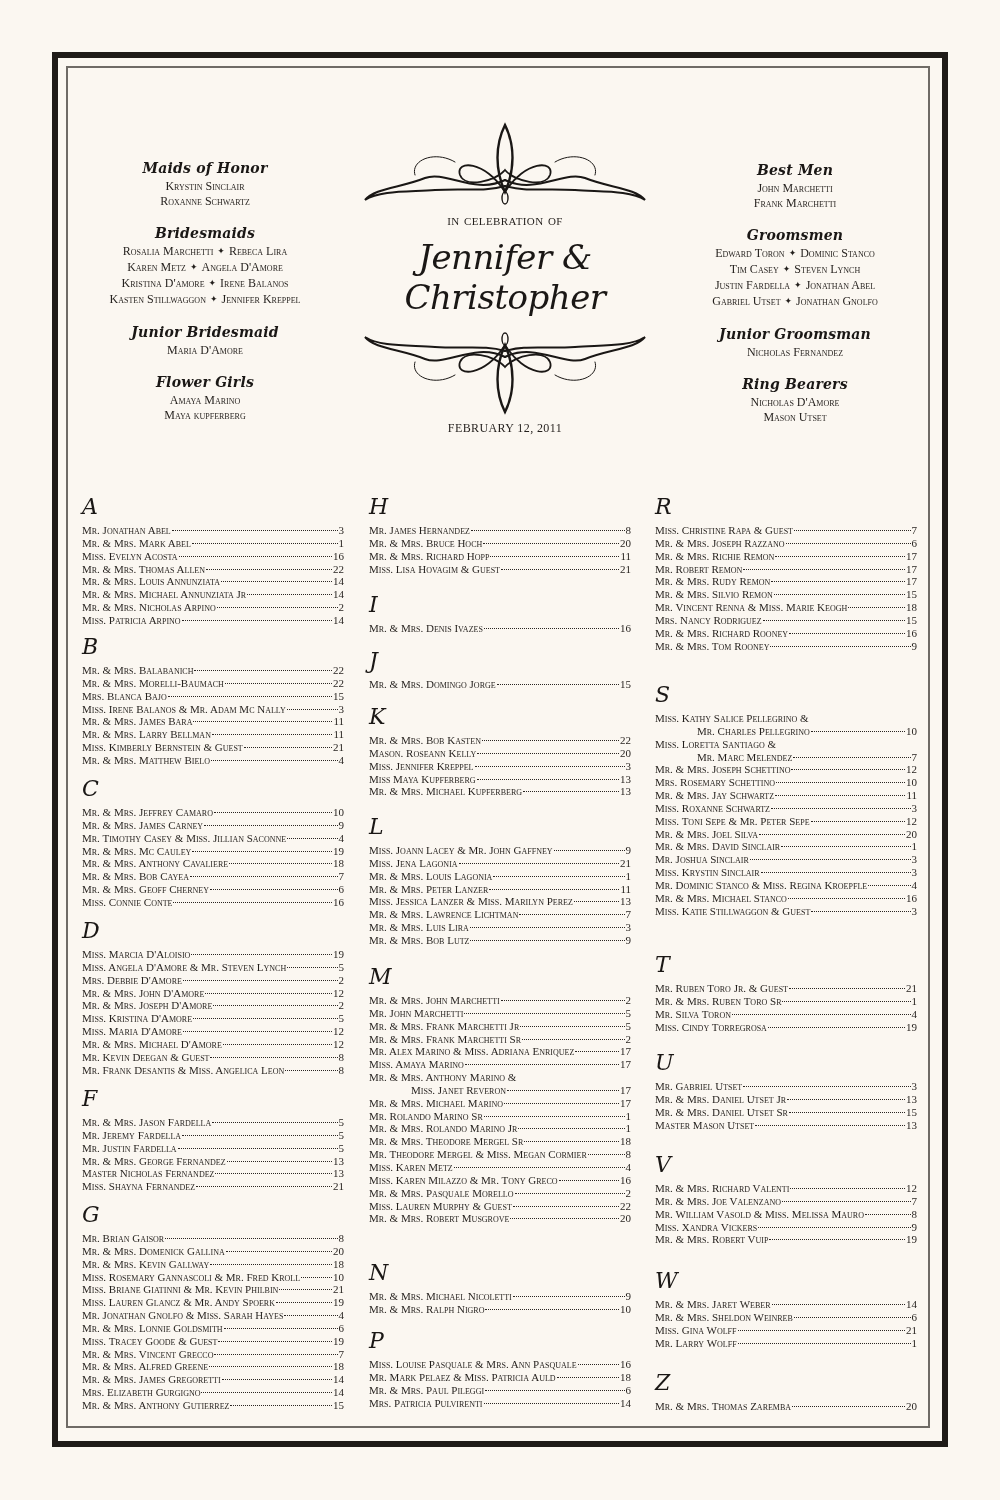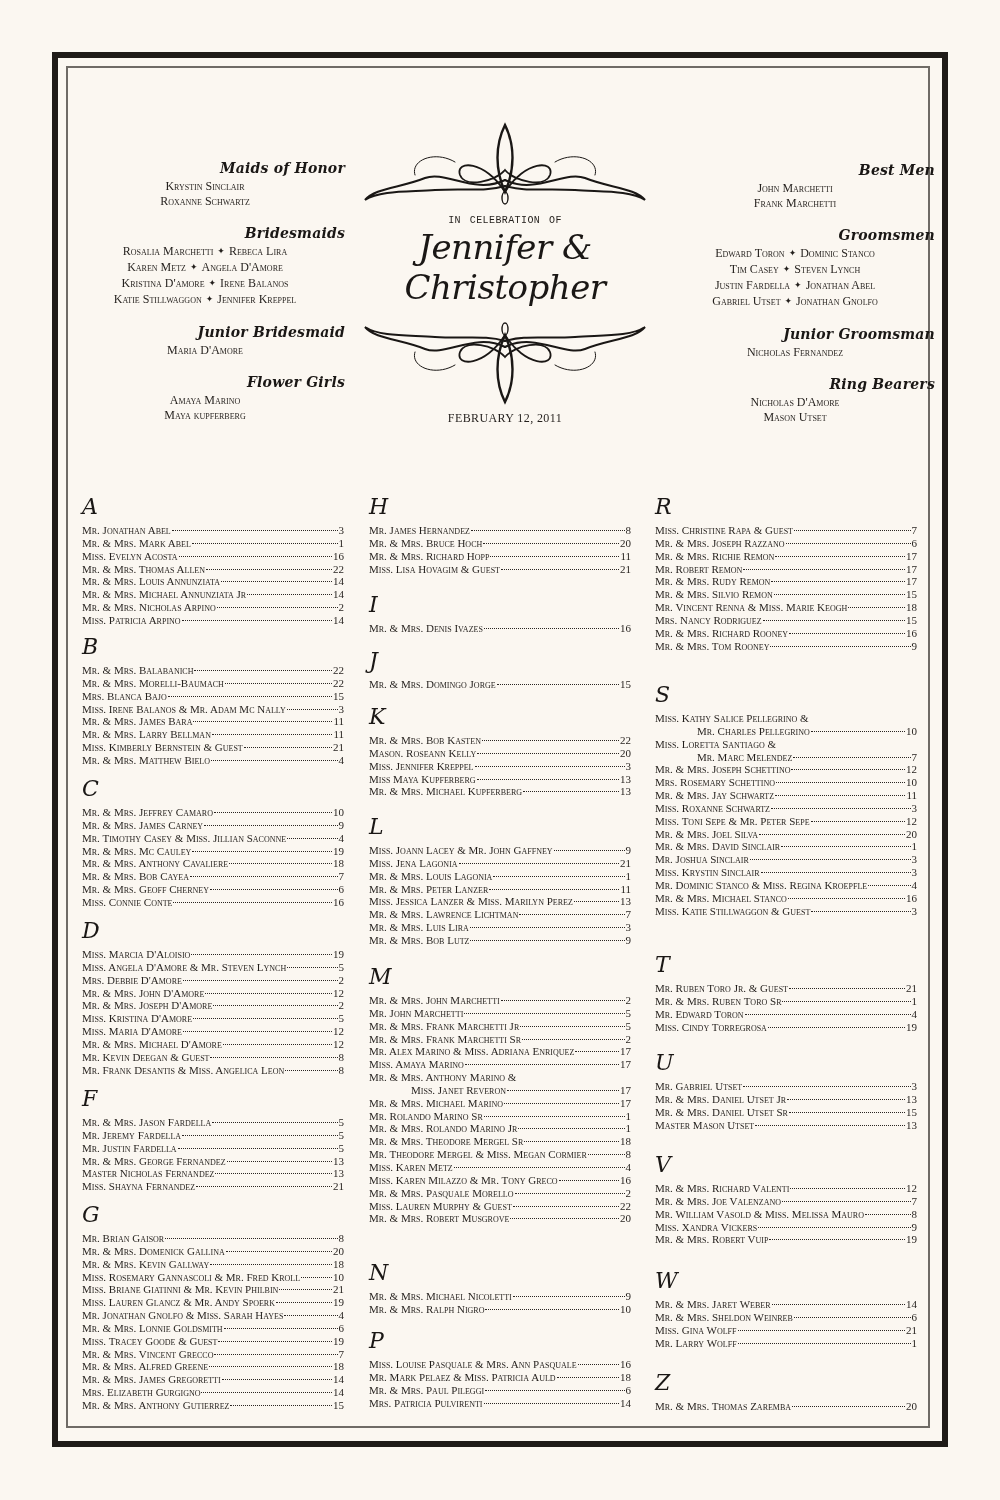--- a/index.html
+++ b/index.html
@@ -14,31 +14,31 @@
   .frame-inner {
     position:absolute; left:66px; top:66px; width:864px; height:1362px;
     border:2px solid #6f6b66; box-sizing:border-box;
   }
   .party {
     position:absolute; text-align:center; width:280px;
   }
   .party .block { margin-bottom:16px; }
   .script {
     font-family: "DejaVu Serif", "Liberation Serif", serif; font-style:italic; font-weight:bold;
-    font-size:14px; letter-spacing:0.2px; margin-bottom:3px; color:#1a1715;text-align:right;
+    font-size:14px; letter-spacing:0.2px; margin-bottom:3px; color:#1a1715;
   }
   .sc { font-variant: small-caps; font-size:12px; line-height:15px; }
   .sep { font-size:9px; margin:0 4px; position:relative; top:-1px; }
 
   .center-block { position:absolute; left:340px; top:120px; width:330px; text-align:center; }
   .flourish { display:block; margin:0 auto; }
-  .celebration { font-variant:small-caps; font-size:14px; letter-spacing:0.4px; margin-top:-4px;font-family:Liberation Mono, monospace; }
+  .celebration { font-variant:small-caps; font-size:16px; letter-spacing:0.4px; margin-top:-4px; }
   .couple {
     font-family:"DejaVu Serif", "Liberation Serif", serif; font-style:italic;
-    font-size:34px; line-height:40px; margin-top:0; color:#1a1715; letter-spacing:-0.5px;
+    font-size:34px; line-height:40px; margin-top:8px; color:#1a1715; letter-spacing:-0.5px;
   }
   .date { font-size:12px; letter-spacing:0.4px; margin-top:4px; }
 
   .col { position:absolute; width:262px; }
   .letter {
     font-family:"DejaVu Serif", "Liberation Serif", serif; font-style:italic;
     font-size:22px; height:22px; line-height:22px; margin-bottom:6px; color:#1a1715;
   }
   .section { position:absolute; left:0; width:262px; }
   .row {
@@ -63,21 +63,21 @@
     <div class="block">
       <div class="script">Maids of Honor</div>
       <div class="sc"><span>Krystin Sinclair</span></div>
       <div class="sc"><span>Roxanne Schwartz</span></div>
     </div>
     <div class="block">
       <div class="script">Bridesmaids</div>
       <div class="sc"><span>Rosalia Marchetti</span><span class="sep">✦</span><span>Rebeca Lira</span></div>
       <div class="sc"><span>Karen Metz</span><span class="sep">✦</span><span>Angela D'Amore</span></div>
       <div class="sc"><span>Kristina D'amore</span><span class="sep">✦</span><span>Irene Balanos</span></div>
-      <div class="sc"><span>Katie Stillwaggon</span><span class="sep">✦</span><span>Jennifer Kreppel</span></div>
+      <div class="sc"><span>Kasten Stillwaggon</span><span class="sep">✦</span><span>Jennifer Kreppel</span></div>
     </div>
     <div class="block">
       <div class="script">Junior Bridesmaid</div>
       <div class="sc"><span>Maria D'Amore</span></div>
     </div>
     <div class="block">
       <div class="script">Flower Girls</div>
       <div class="sc"><span>Amaya Marino</span></div>
       <div class="sc"><span>Maya kupferberg</span></div>
     </div>
@@ -803,21 +803,21 @@
         <span class="name">Mr. Ruben Toro Jr. &amp; Guest</span>
         <span class="dots"></span>
         <span class="table">21</span>
       </div>
       <div class="row">
         <span class="name">Mr. &amp; Mrs. Ruben Toro Sr</span>
         <span class="dots"></span>
         <span class="table">1</span>
       </div>
       <div class="row">
-        <span class="name">Mr. Edward Toron</span>
+        <span class="name">Mr. Silva Toron</span>
         <span class="dots"></span>
         <span class="table">4</span>
       </div>
       <div class="row">
         <span class="name">Miss. Cindy Torregrosa</span>
         <span class="dots"></span>
         <span class="table">19</span>
       </div>
     </div>
     <div class="section" style="top: 1052px;">

